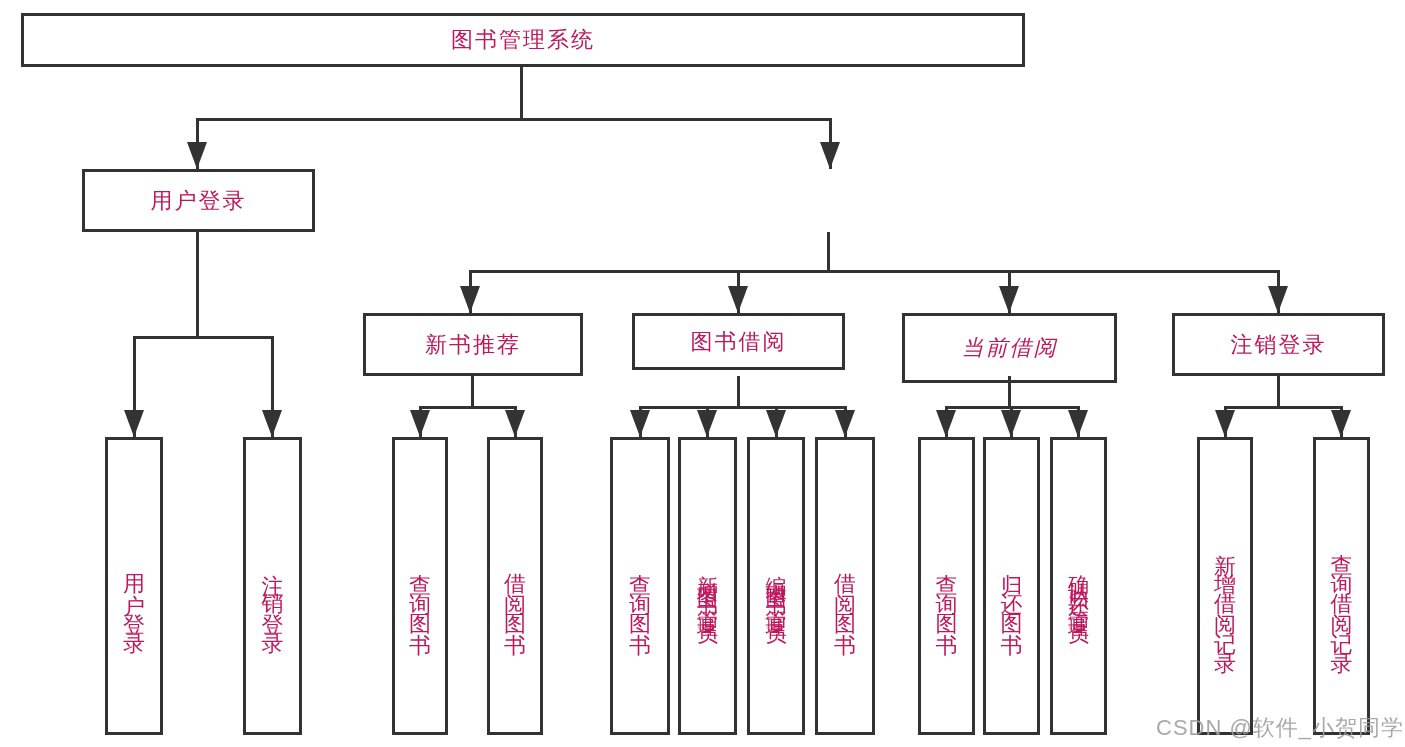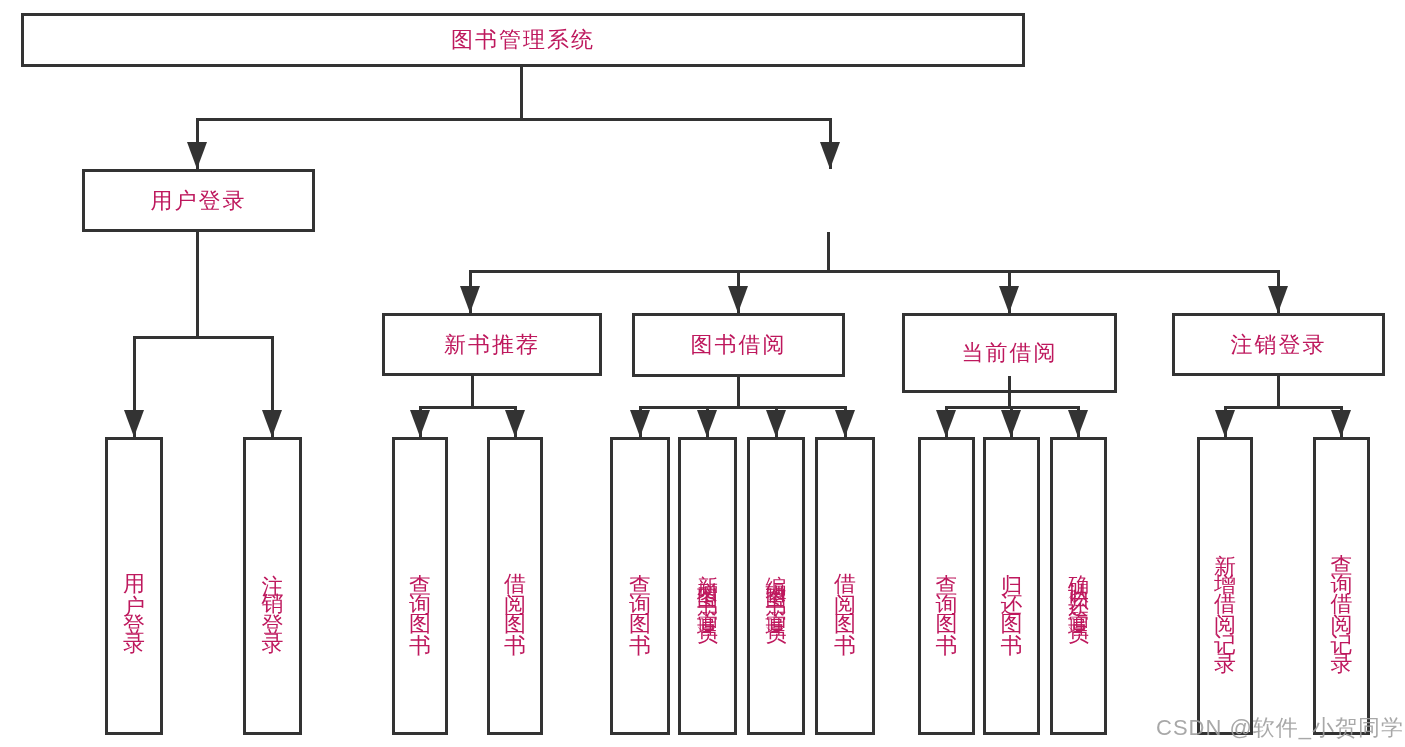--- a/index.html
+++ b/index.html
@@ -66,27 +66,27 @@
 <div class="canvas">
 
   <div class="node" style="left:21px; top:13px; width:1004px; height:54px;">
     <span class="lbl">图书管理系统</span>
   </div>
 
   <div class="node" style="left:82px; top:169px; width:233px; height:63px;">
     <span class="lbl">用户登录</span>
   </div>
 
-  <div class="node" style="left:382px; top:313px; width:220px; height:63px;">
+  <div class="node" style="left:363px; top:313px; width:220px; height:63px;">
     <span class="lbl">新书推荐</span>
   </div>
-  <div class="node" style="left:632px; top:313px; width:213px; height:64px;">
+  <div class="node" style="left:632px; top:313px; width:213px; height:57px;">
     <span class="lbl">图书借阅</span>
   </div>
-  <div class="node" style="left:902px; top:313px; width:215px; height:80px;">
+  <div class="node" style="left:902px; top:313px; width:215px; height:70px;font-style:italic;">
     <span class="lbl">当前借阅</span>
   </div>
   <div class="node" style="left:1172px; top:313px; width:213px; height:63px;">
     <span class="lbl">注销登录</span>
   </div>
 
   <div class="node leaf" style="left:105px; top:437px; width:58px; height:298px;">
     <span class="lbl">用户登录</span>
   </div>
   <div class="node leaf" style="left:243px; top:437px; width:59px; height:298px;">

